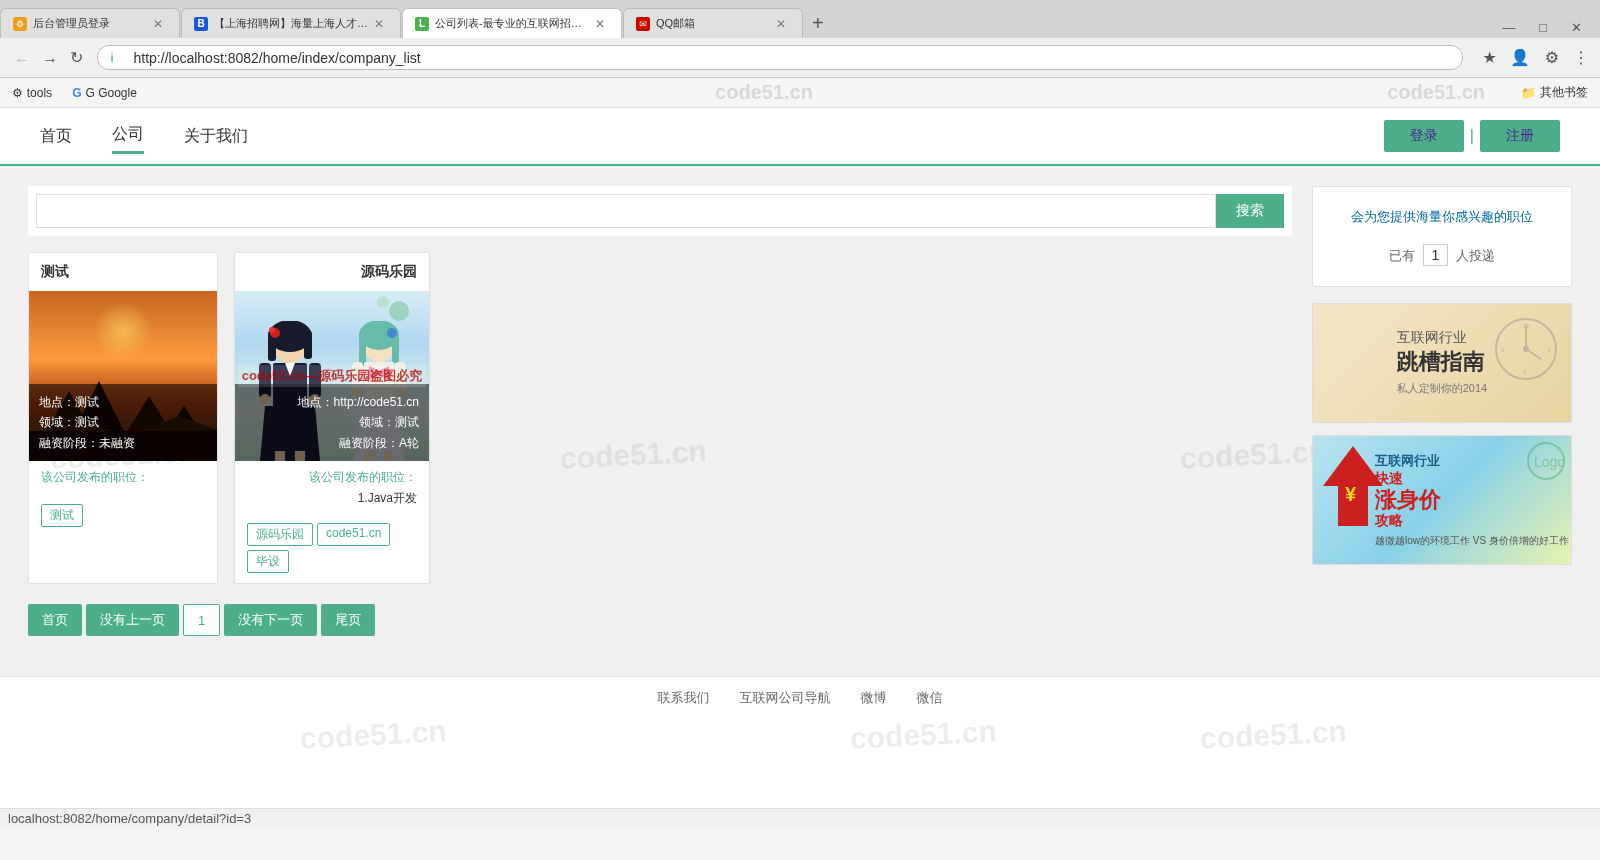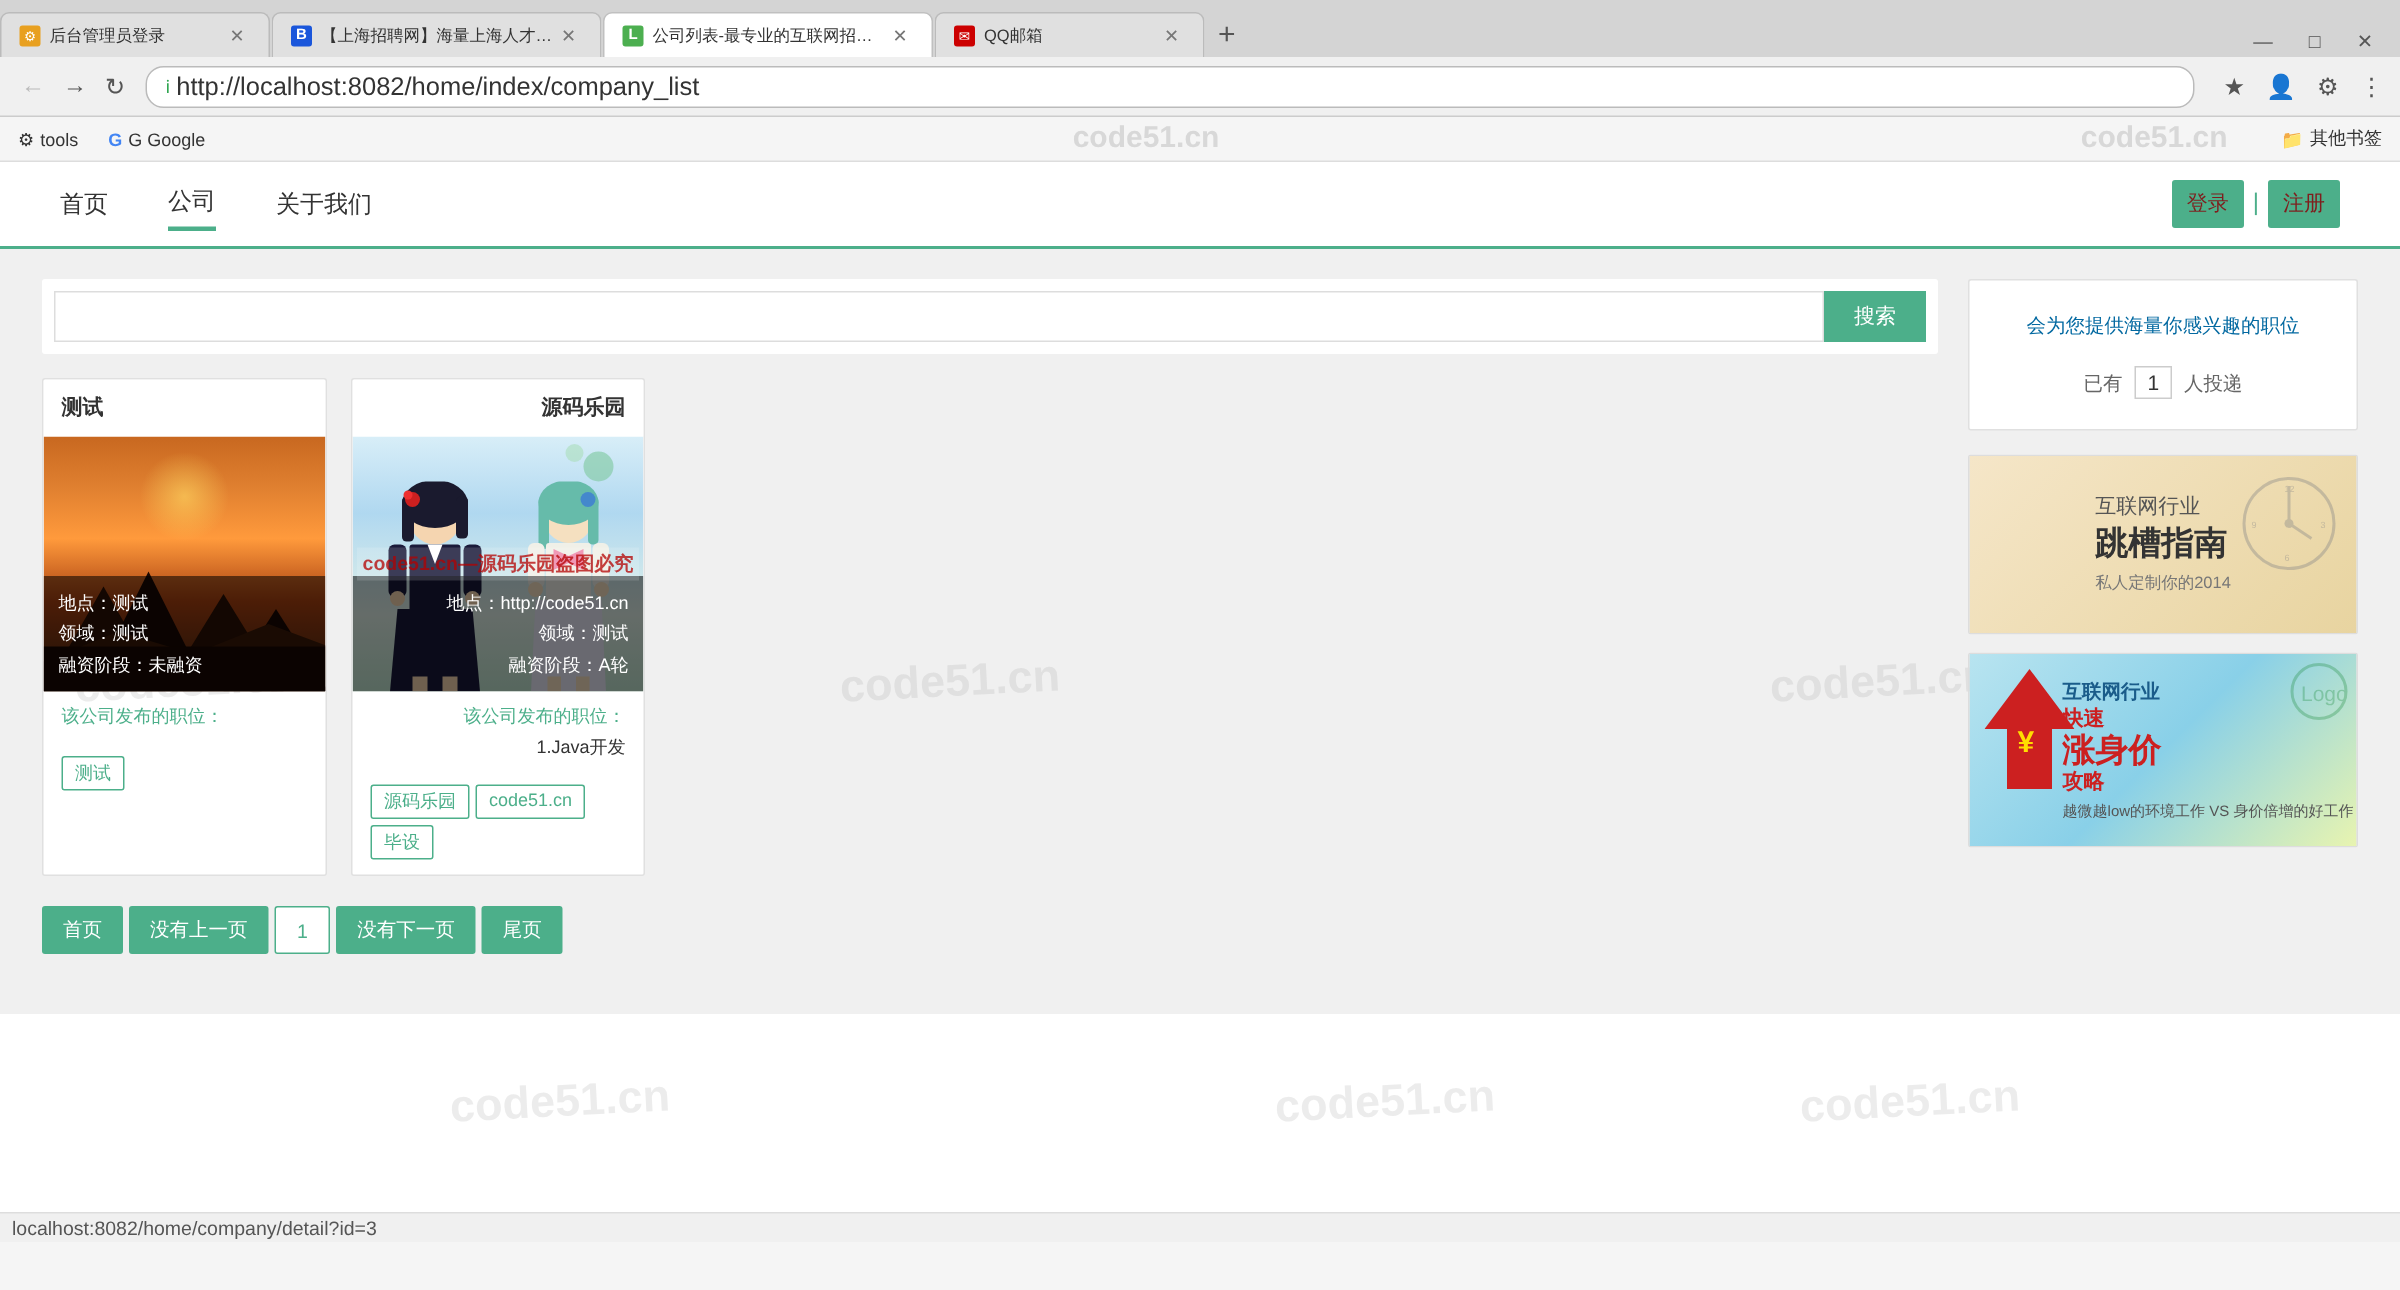--- a/index.html
+++ b/index.html
@@ -9,36 +9,36 @@
     .tab.active { background: #fff; z-index: 2; }
     .tab-favicon { width: 14px; height: 14px; margin-right: 6px; border-radius: 2px; flex-shrink: 0; }
     .tab-title { font-size: 11px; overflow: hidden; white-space: nowrap; text-overflow: ellipsis; max-width: 160px; }
     .tab-close { margin-left: auto; font-size: 12px; color: #777; cursor: pointer; padding: 2px 4px; }
     .tab-new { background: none; border: none; font-size: 20px; color: #555; cursor: pointer; padding: 0 8px; line-height: 30px; }
     .browser-controls { display: flex; align-items: center; background: #f0f0f0; padding: 4px 8px; border-bottom: 1px solid #ccc; height: 40px; }
     .nav-btn { background: none; border: none; font-size: 16px; color: #555; cursor: pointer; padding: 4px 6px; border-radius: 3px; }
     .nav-btn.disabled { color: #bbb; cursor: default; }
     .address-bar { flex: 1; margin: 0 8px; background: #fff; border: 1px solid #bbb; border-radius: 12px; padding: 3px 12px; font-size: 12px; color: #333; display: flex; align-items: center; }
     .address-bar-lock { margin-right: 4px; color: #2da44e; font-size: 12px; }
-    .address-bar-url { flex: 1; font-size: 17px; }
+    .address-bar-url { flex: 1; font-size: 14px; margin-left: 16px; }
     .browser-actions { display: flex; align-items: center; gap: 8px; margin-left: 8px; }
     .browser-action-btn { background: none; border: none; font-size: 16px; color: #555; cursor: pointer; padding: 3px; }
     .bookmarks-bar { background: #f5f5f5; border-bottom: 1px solid #ddd; padding: 3px 8px; display: flex; align-items: center; gap: 12px; font-size: 12px; }
     .bookmark-item { color: #333; cursor: pointer; padding: 2px 4px; border-radius: 3px; display: flex; align-items: center; gap: 4px; }
 
     
     .page-wrapper { background: #fff; width: 1600px; min-height: 700px; position: relative; overflow: hidden; }
 
     
     .site-header { background: #fff; border-bottom: 2px solid #4caf8a; padding: 10px 40px; display: flex; align-items: center; justify-content: space-between; }
     .site-nav { display: flex; align-items: center; gap: 40px; }
     .nav-item { font-size: 16px; color: #333; cursor: pointer; padding: 6px 0; text-decoration: none; position: relative; }
     .nav-item.active { color: #333; border-bottom: 3px solid #4caf8a; }
     .auth-btns { display: flex; align-items: center; gap: 4px; }
-    .auth-btn { background: #4caf8a; color: #7f1d1d; border: none; padding: 7px 10px; font-size: 14px; cursor: pointer; border-radius: 2px; }
+    .auth-btn { background: #4caf8a; color: #4c1d95; border: none; padding: 7px 26px; font-size: 14px; cursor: pointer; border-radius: 2px; }
     .auth-divider { color: #4caf8a; font-size: 16px; margin: 0 2px; }
 
     
     .main-layout { display: flex; gap: 0; padding: 20px 28px; background: #f0f0f0; }
     .content-area { flex: 1; margin-right: 20px; }
     .sidebar { width: 260px; flex-shrink: 0; }
 
     
     .search-bar { background: #fff; padding: 8px; margin-bottom: 16px; border-radius: 2px; }
     .search-input-wrap { display: flex; }
@@ -374,20 +374,26 @@
                 <circle cx="20" cy="20" r="18" fill="none" stroke="#1a8a3a" stroke-width="2"></circle>
                 <text x="8" y="26" font-size="14" fill="#1a8a3a">Logo</text>
               </svg>
             </div>
           </div>
         </div>
 
       </div>
     </div>
 
+    <div class="site-footer">
+      <a class="footer-link">联系我们</a>
+      <a class="footer-link">互联网公司导航</a>
+      <a class="footer-link">微博</a>
+      <a class="footer-link">微信</a>
+    </div>
 
   </div>
 
   <div style="background:#f0f0f0; border-top:1px solid #ddd; padding:2px 8px; font-size:13px; color:#555;">
     <span>localhost:8082/home/company/detail?id=3</span>
   </div>
 
 </div>
 
 </body></html>

